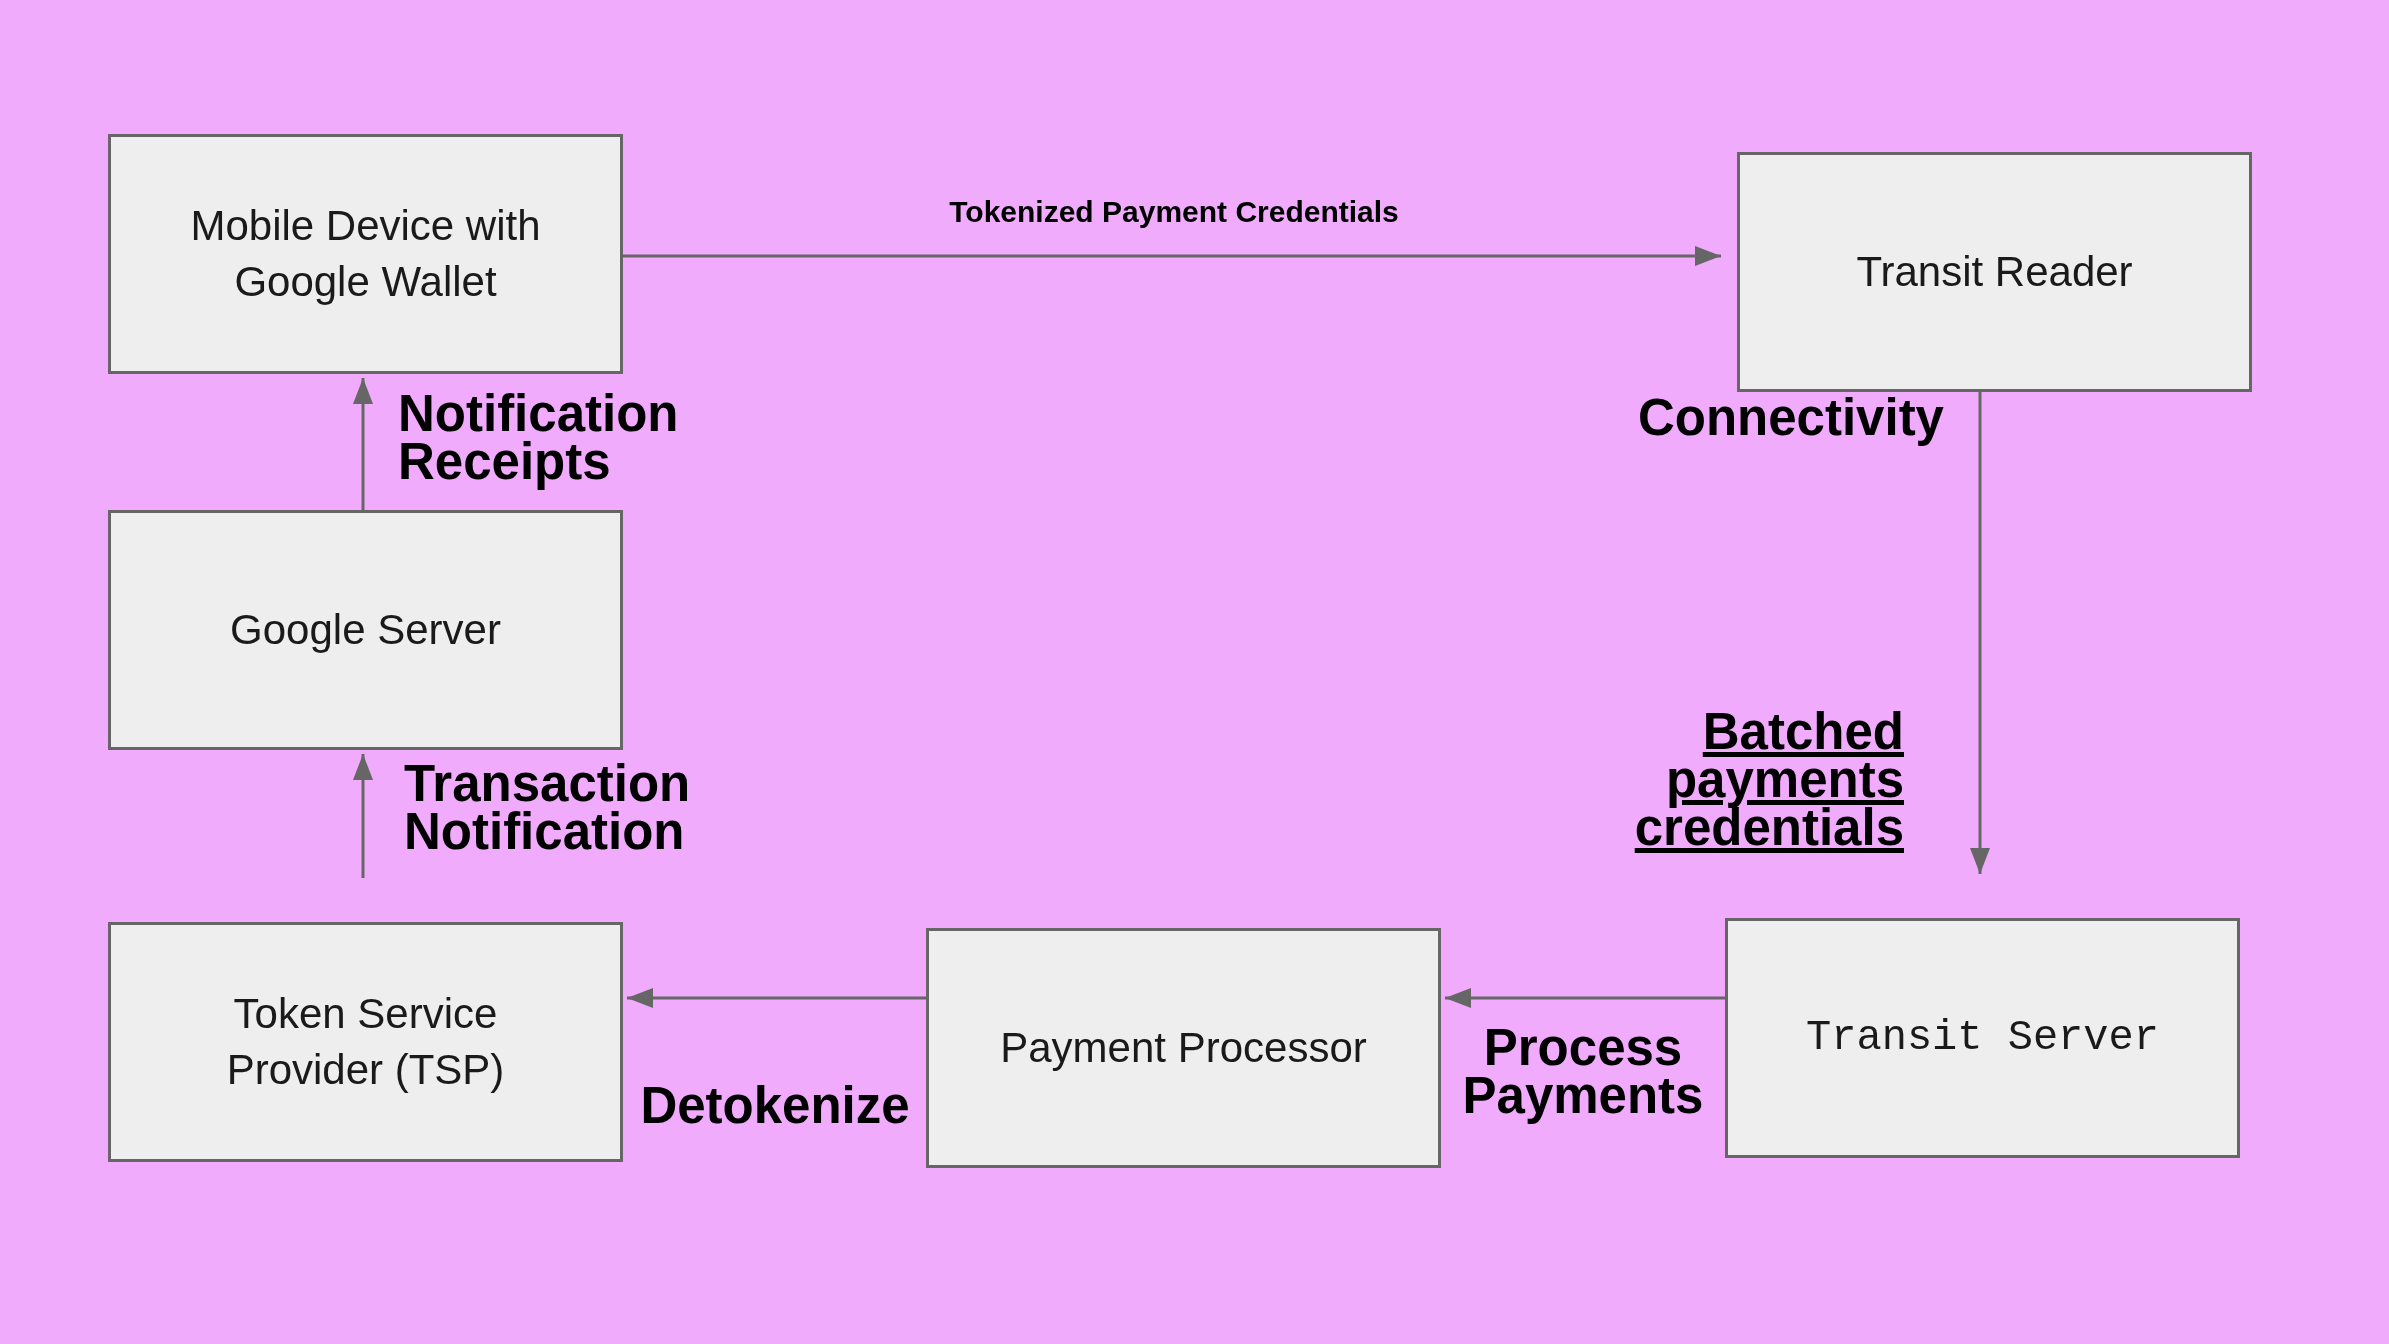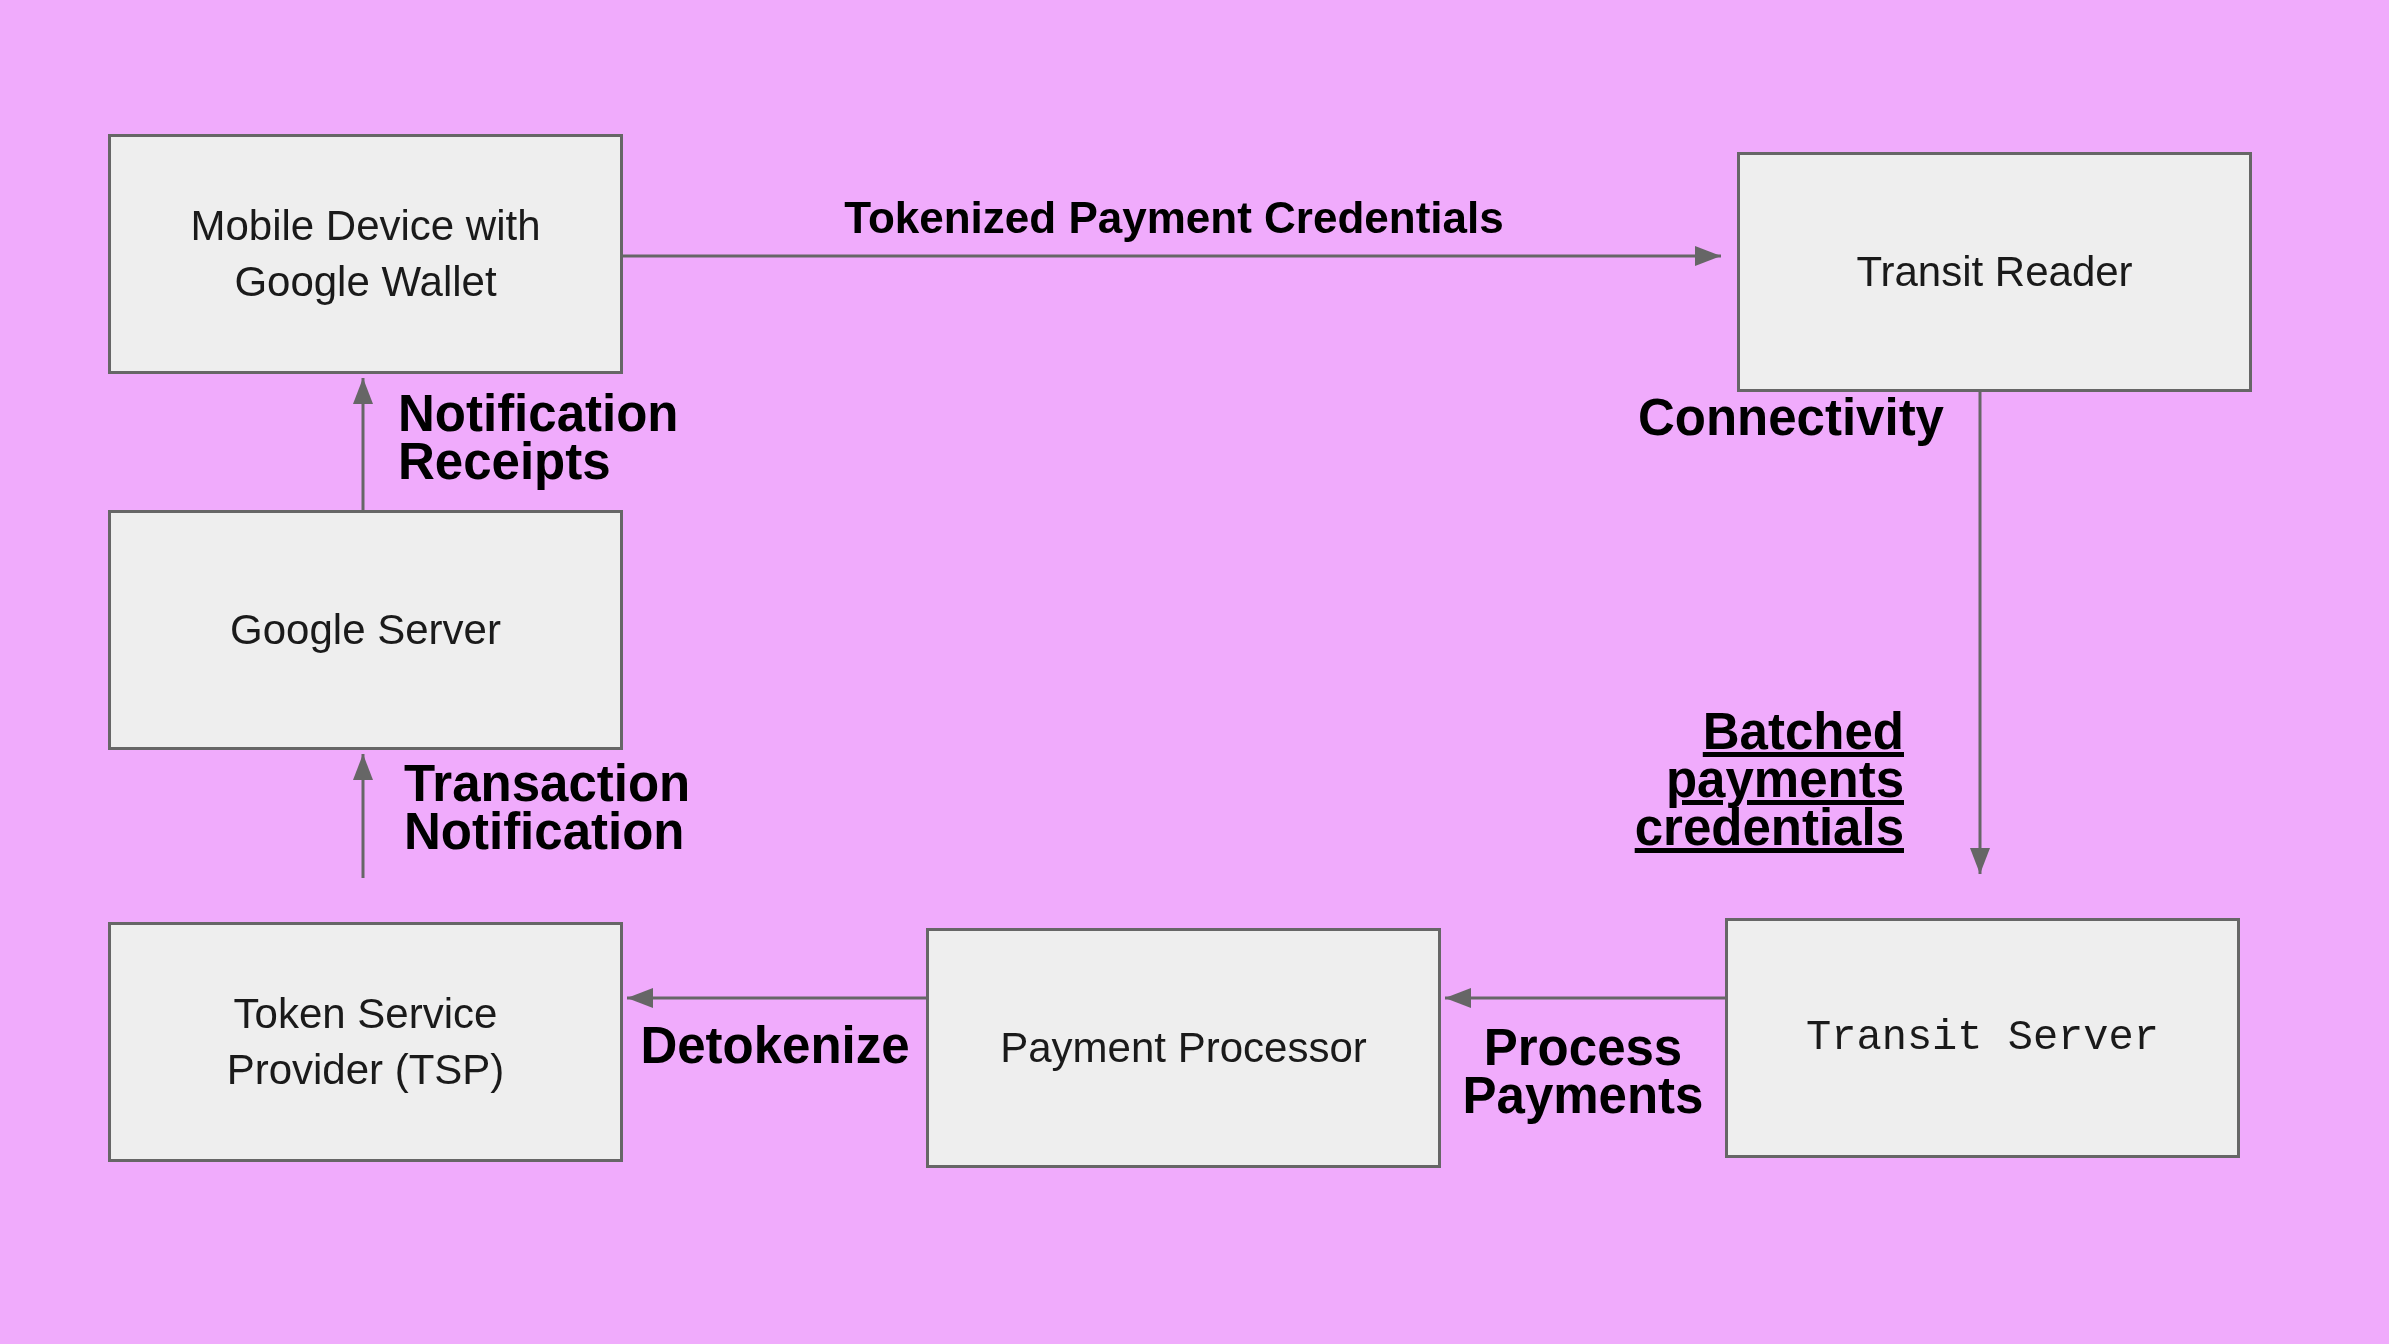--- a/index.html
+++ b/index.html
@@ -55,27 +55,27 @@
   .align-right  { text-align: right; }
   .align-left   { text-align: left; }
   
   #node-mobile          { left: 108px;  top: 134px; }
   #node-transit-reader  { left: 1725px; top: 152px; margin-left: 12px; }
   #node-google-server   { left: 108px;  top: 510px; }
   #node-tsp             { left: 108px;  top: 922px; }
   #node-payment-proc    { left: 926px;  top: 928px; }
   #node-transit-server  { left: 1725px; top: 918px; font-family: Liberation Mono, monospace; }
   
-  #lbl-tokenized     { left: 669px;  top: 194px;  width: 1010px; font-size: 44px; }
+  #lbl-tokenized     { left: 669px;  top: 188px;  width: 1010px; font-size: 30px; }
   #lbl-notif-receipt { left: 398px;  top: 390px; }
   #lbl-intermittent  { left: 1444px; top: 394px;  width: 500px; }
   #lbl-batched       { left: 1404px; top: 708px;  width: 500px; text-decoration: underline; }
   #lbl-transaction   { left: 404px;  top: 760px; }
   #lbl-process       { left: 1333px; top: 1024px; width: 500px; }
-  #lbl-detokenize    { left: 525px;  top: 1022px; width: 500px; }
+  #lbl-detokenize    { left: 525px;  top: 1082px; width: 500px; }
 </style>
 </head>
 <body>
 
 <div class="canvas">
 
   <svg class="edges-svg" viewBox="0 0 2389 1344">
     <defs>
       <marker id="ah" markerUnits="userSpaceOnUse" markerWidth="28" markerHeight="24" refX="26" refY="11" orient="auto">
         <path d="M0,1 L26,11 L0,21 Z" fill="#666666"></path>

